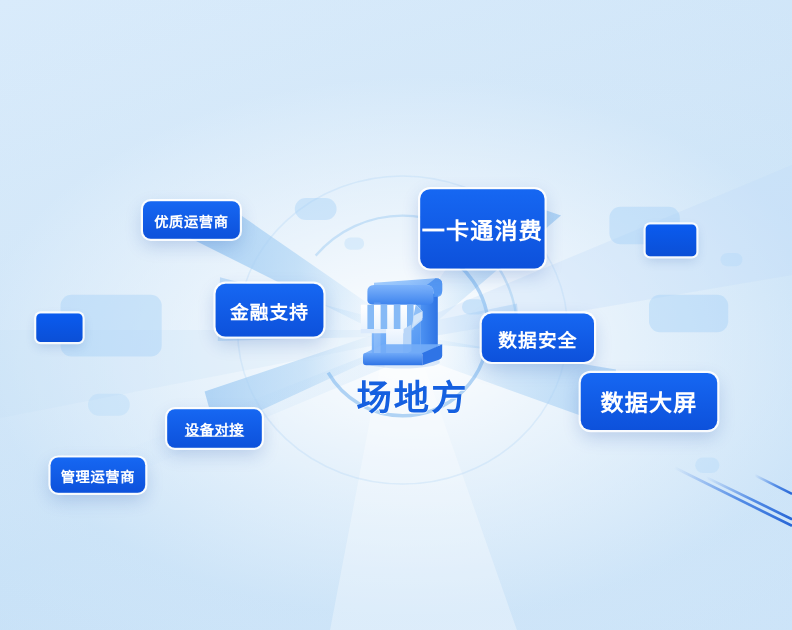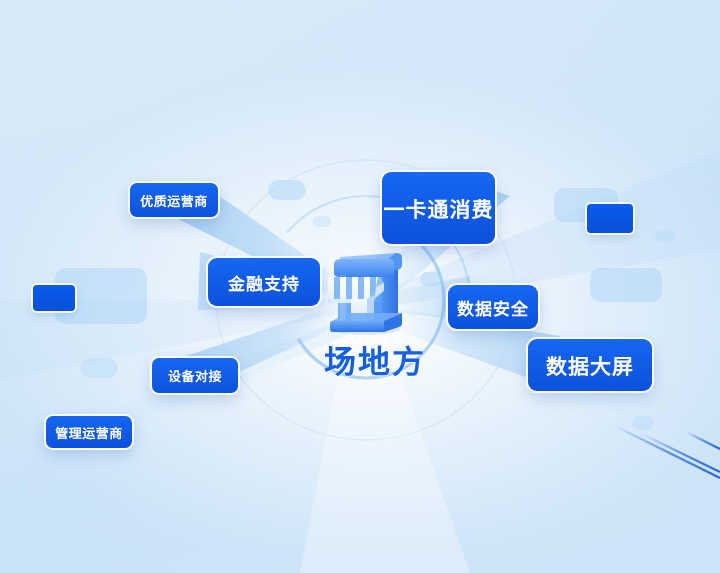--- a/index.html
+++ b/index.html
@@ -52,25 +52,25 @@
     font-weight:bold;
     white-space:nowrap;
     box-sizing:border-box;
   }
   .label.sm{font-size:13px;border-radius:7px;letter-spacing:.5px;}
   .label.md{font-size:17px;}
   .label.lg{font-size:21px;}
 
   
   #lab-yizhi   {left:130px;top:183px;width:88px;height:34px;}
-  #lab-jinrong {left:208px;top:258px;width:112px;height:48px;}
-  #lab-shebei  {left:152px;top:358px;width:86px;height:35px;}
+  #lab-jinrong {left:196px;top:258px;width:98px;height:48px;}
+  #lab-shebei  {left:152px;top:372px;width:86px;height:35px;text-decoration:underline;}
   #lab-guanli  {left:46px; top:416px;width:86px;height:32px;}
   #lab-yikatong{left:382px;top:172px;width:113px;height:72px;}
-  #lab-anquan  {left:448px;top:285px;width:90px;height:44px;}
+  #lab-anquan  {left:438px;top:285px;width:102px;height:44px;}
   #lab-dapingn {left:528px;top:339px;width:124px;height:52px;}
 
   
   #shop{position:absolute;left:318px;top:243px;width:96px;height:96px;}
   #center-title{
     position:absolute;left:306px;top:336px;width:120px;
     text-align:right;
     font-size:32px;font-weight:bold;letter-spacing:2px;
     color:#1560e0;
     text-shadow:0 1px 0 rgba(255,255,255,.85);

